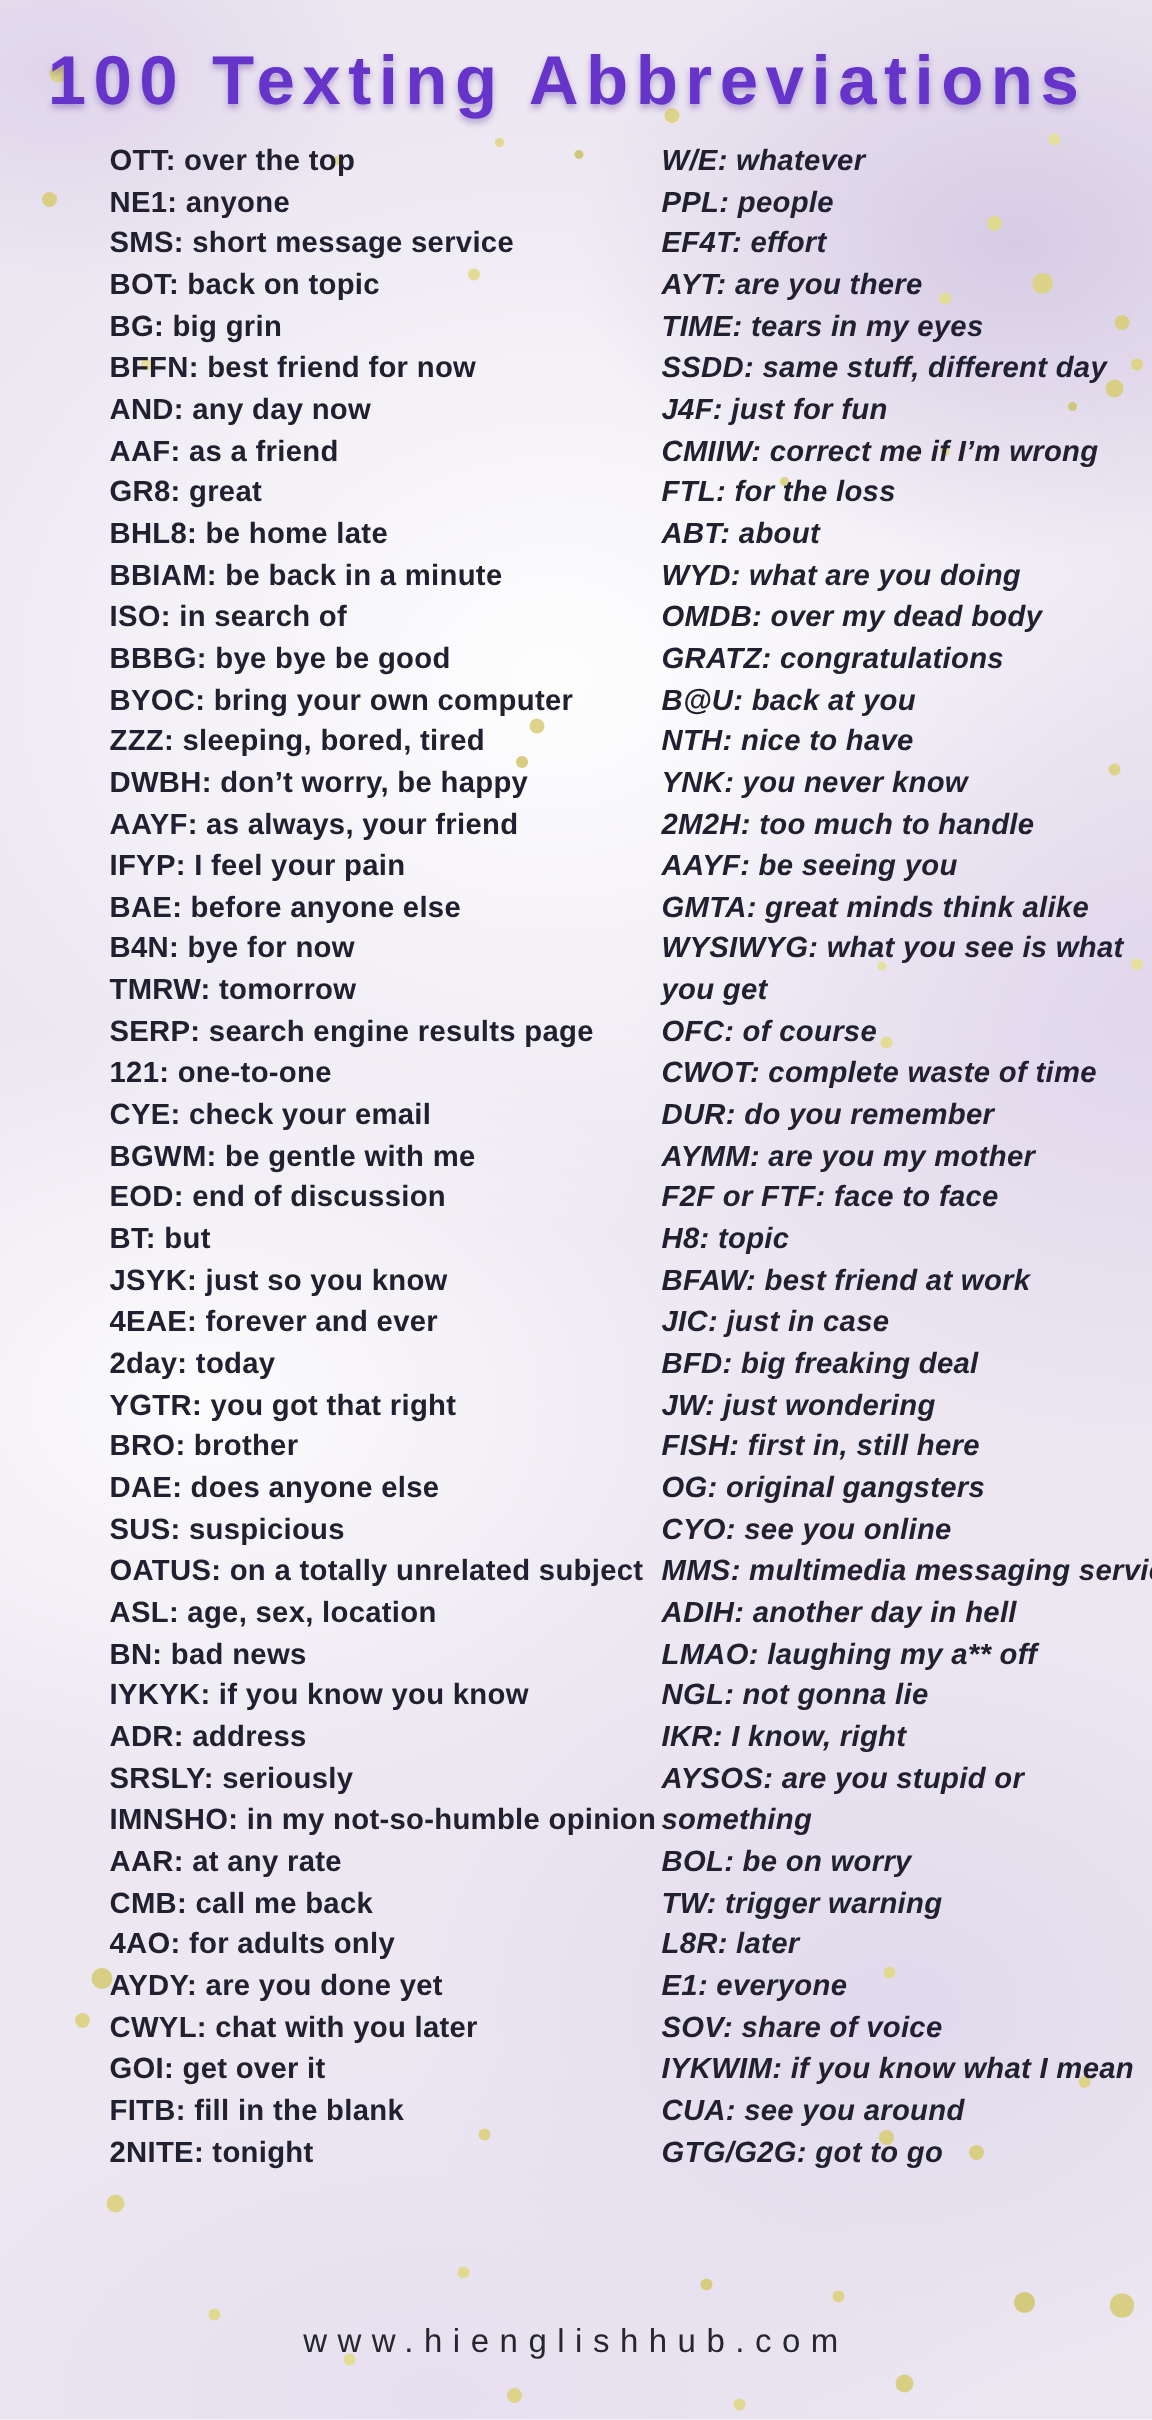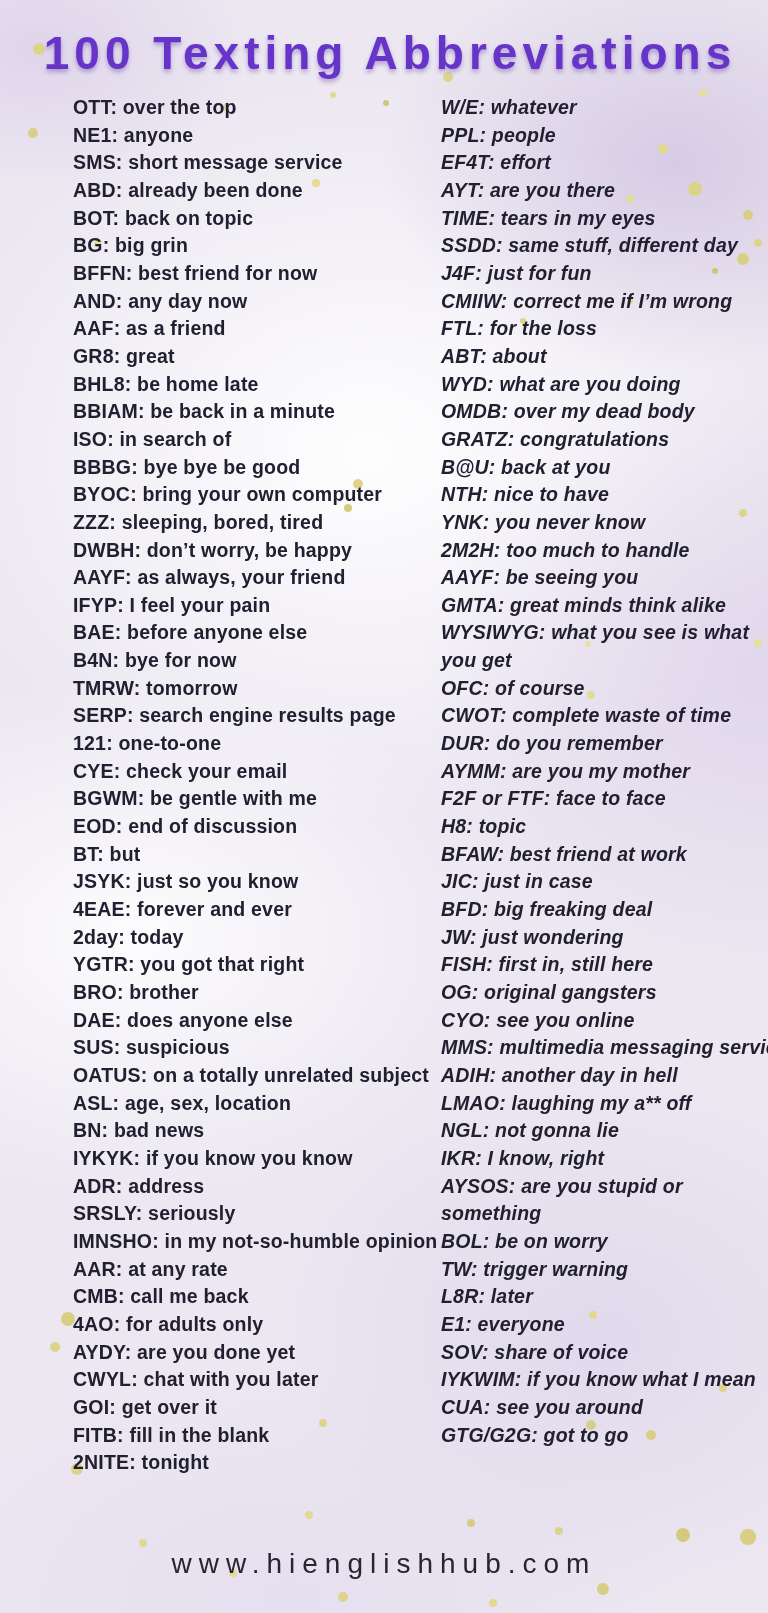--- a/index.html
+++ b/index.html
@@ -69,21 +69,21 @@
       230px 1570px 0 1px #e3dc94,
       340px 1594px 0 2px #ddd489,
       490px 1600px 0 1px #e0d98f,
       600px 1586px 0 3px #d8cf84,
       755px 640px 0 1px #e6e09c;
   }
 
   .title {
     position: absolute;
     top: 26px;
-    left: 16px;
+    left: 4px;
     width: 748px;
     text-align: center;
     font-size: 46px;
     font-weight: 700;
     letter-spacing: 5px;
     color: #6634c9;
     text-shadow: 0 3px 4px rgba(93, 58, 160, 0.4);
   }
 
   .columns {
@@ -105,40 +105,39 @@
     color: #202030;
     letter-spacing: 0.2px;
   }
 
   .footer {
     position: absolute;
     top: 1548px;
     left: 0;
     width: 768px;
     text-align: center;
-    font-size: 28px;
+    font-size: 22px;
     font-weight: 400;
     letter-spacing: 7px;
     color: #26262e;
   }
 </style>
 </head>
 <body>
 
 <div class="page">
   <div class="speckles"></div>
 
   <h1 class="title">100 Texting Abbreviations</h1>
 
   <div class="columns">
     <div class="col-left">
         <div class="item">OTT: over the top</div>
         <div class="item">NE1: anyone</div>
         <div class="item">SMS: short message service</div>
-        <div class="item">ABD: already been done</div>
         <div class="item">BOT: back on topic</div>
         <div class="item">BG: big grin</div>
         <div class="item">BFFN: best friend for now</div>
         <div class="item">AND: any day now</div>
         <div class="item">AAF: as a friend</div>
         <div class="item">GR8: great</div>
         <div class="item">BHL8: be home late</div>
         <div class="item">BBIAM: be back in a minute</div>
         <div class="item">ISO: in search of</div>
         <div class="item">BBBG: bye bye be good</div>

